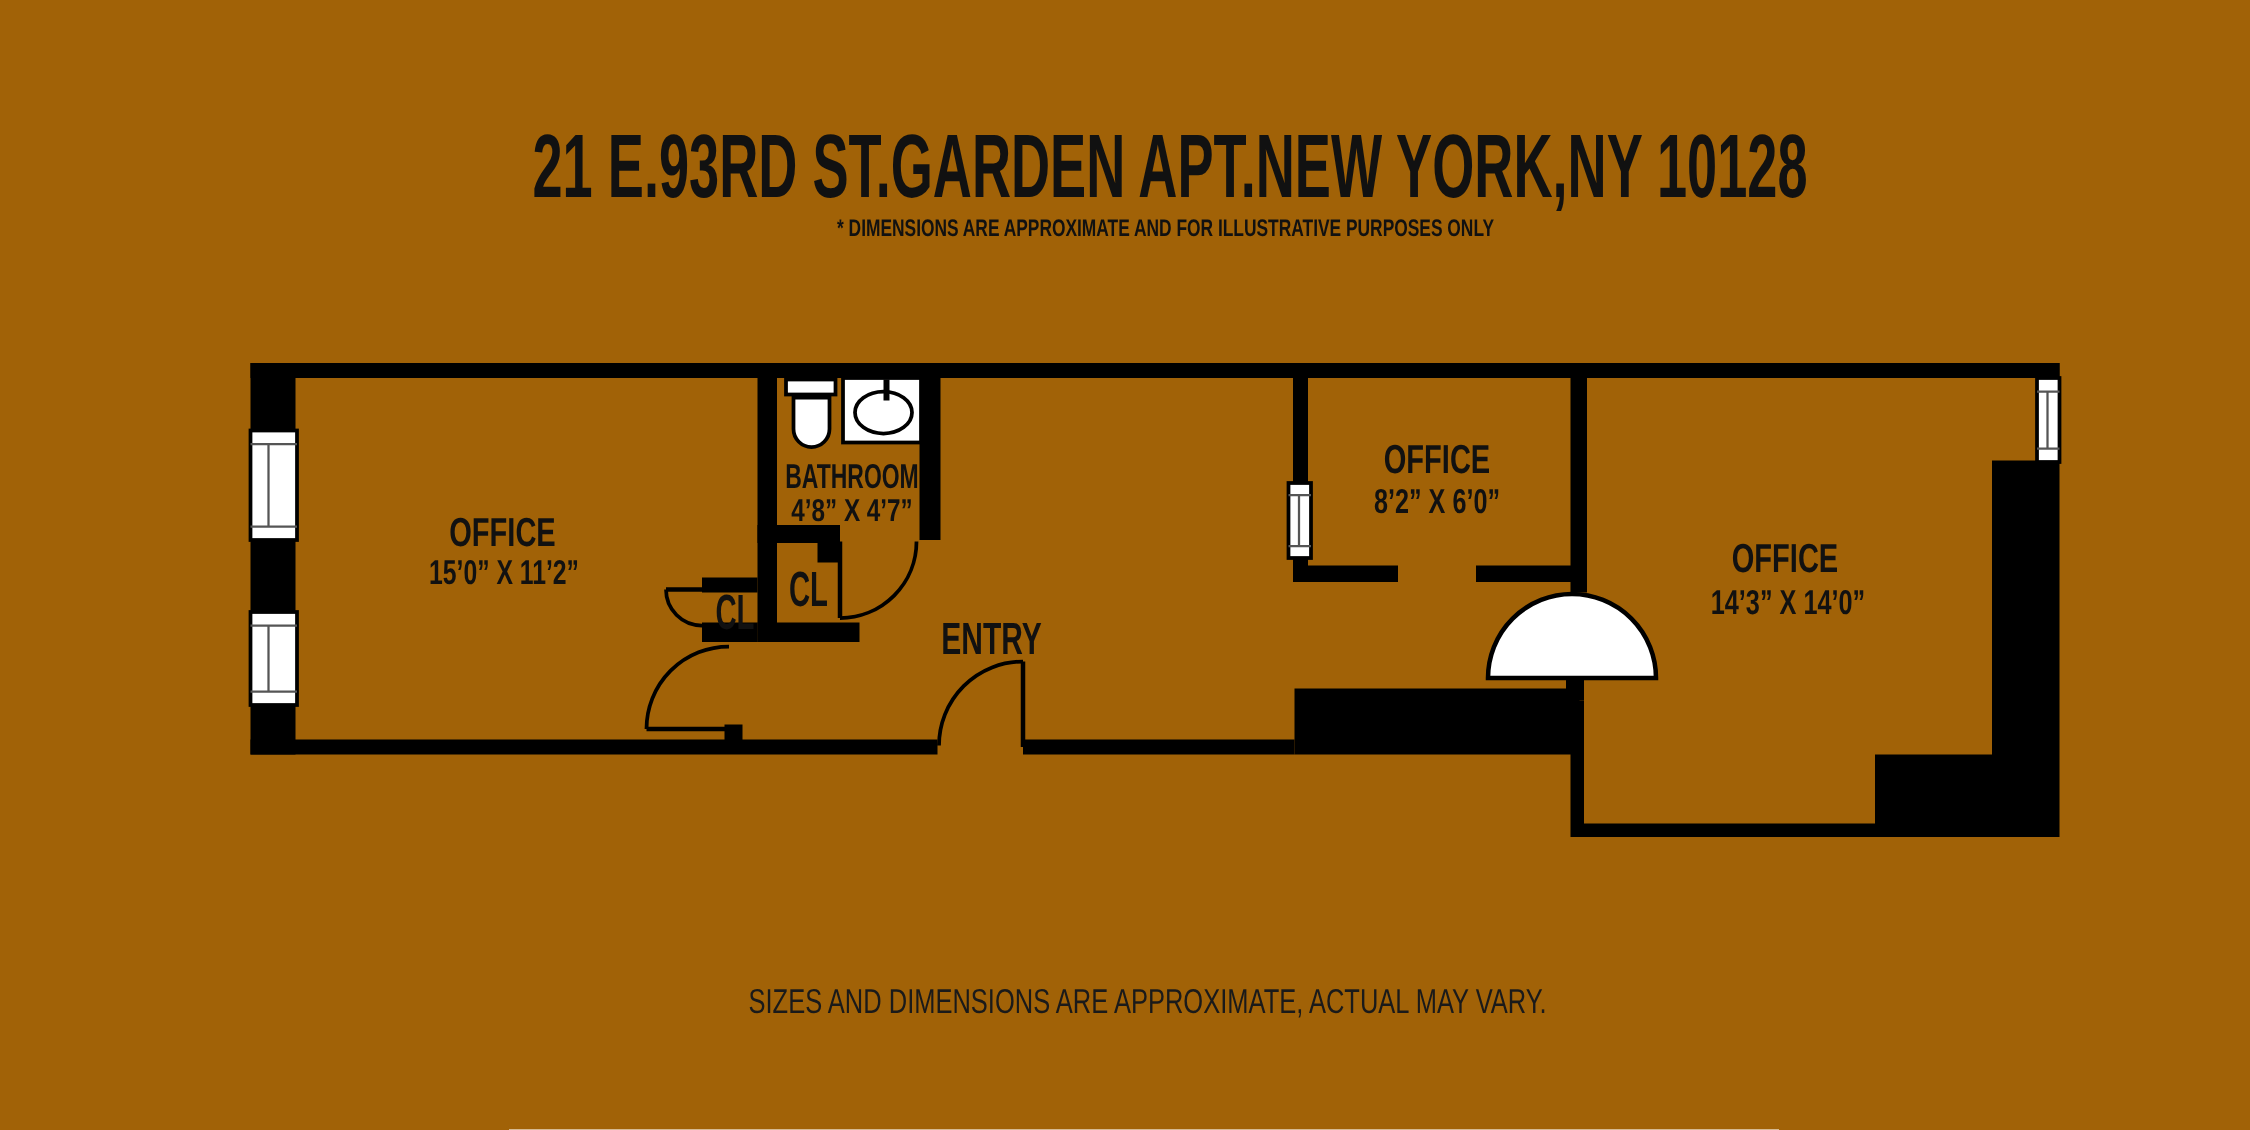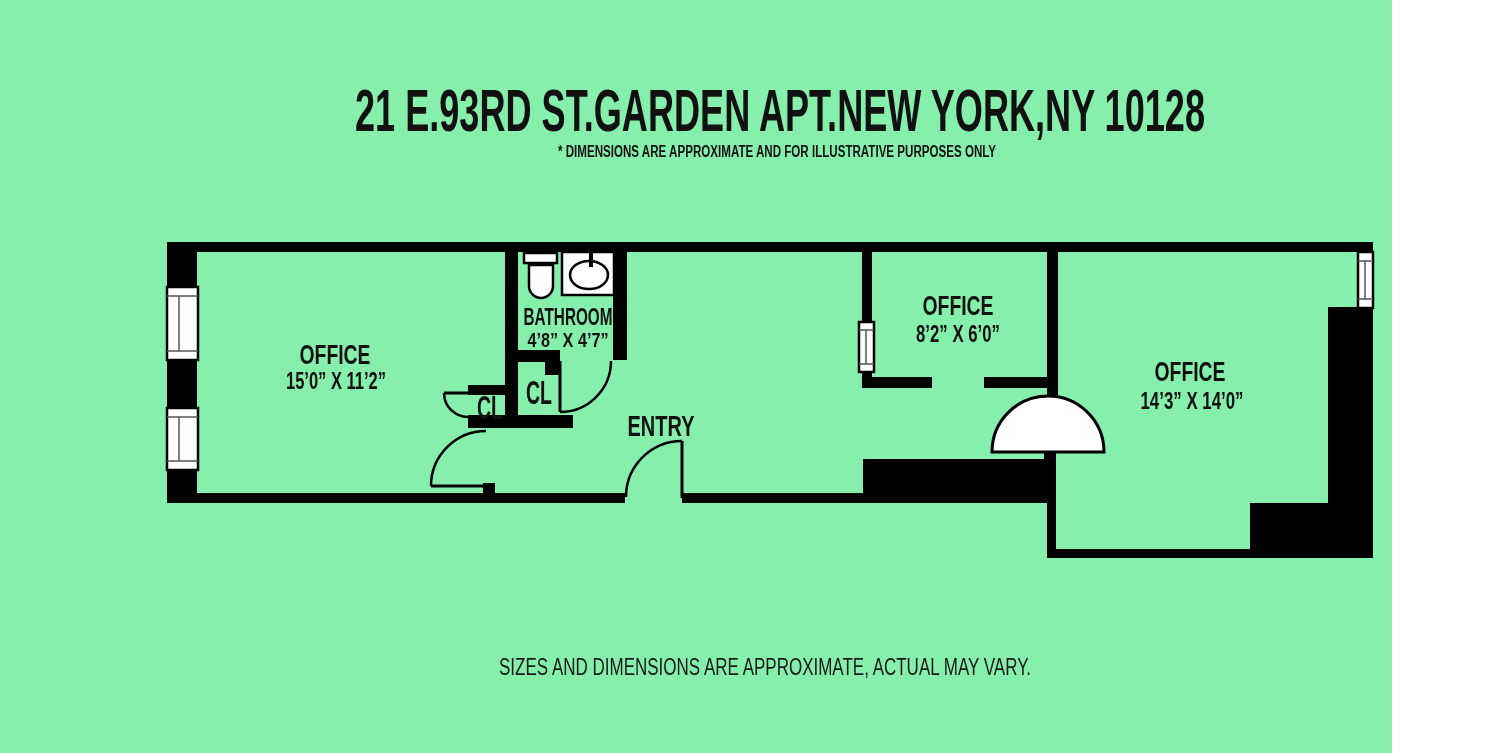--- a/index.html
+++ b/index.html
@@ -2,23 +2,23 @@
 <html><head>
 <meta charset="utf-8">
 <style>
   html, body {
     margin: 0;
     padding: 0;
     background: #ffffff;
   }
   .page {
     position: relative;
-    width: 1392px;
+    width: 1500px;
     height: 753px;
-    background: #86efac;
+    background: #a16207;
     overflow: hidden;
   }
   svg text {
     font-family: "Liberation Sans", "DejaVu Sans", sans-serif;
     font-weight: bold;
     fill: #111111;
   }
   svg text.footer-text {
     font-weight: normal;
     fill: #1a1a1a;

